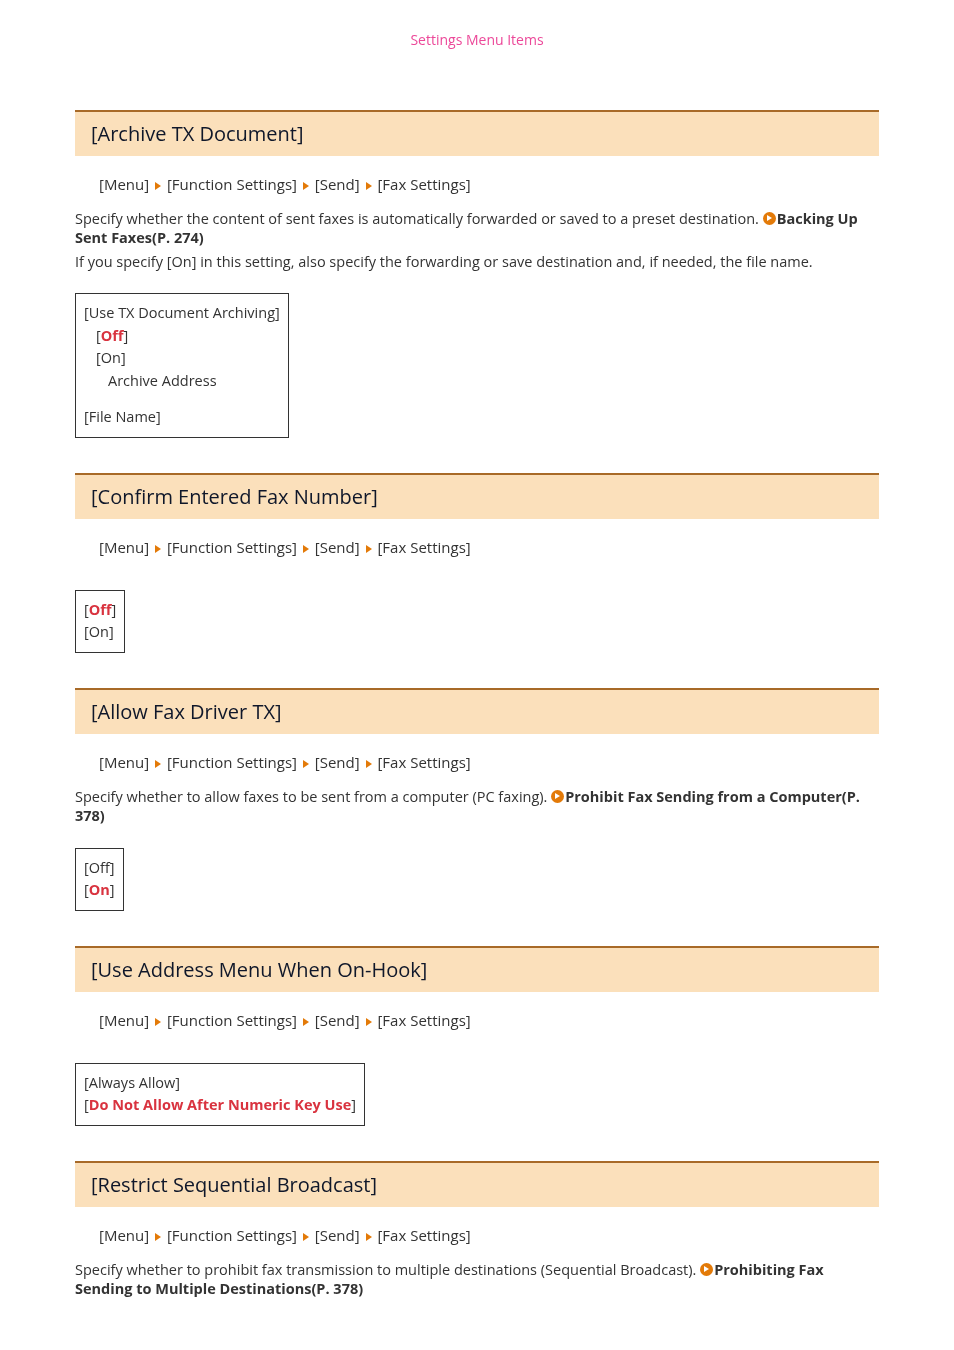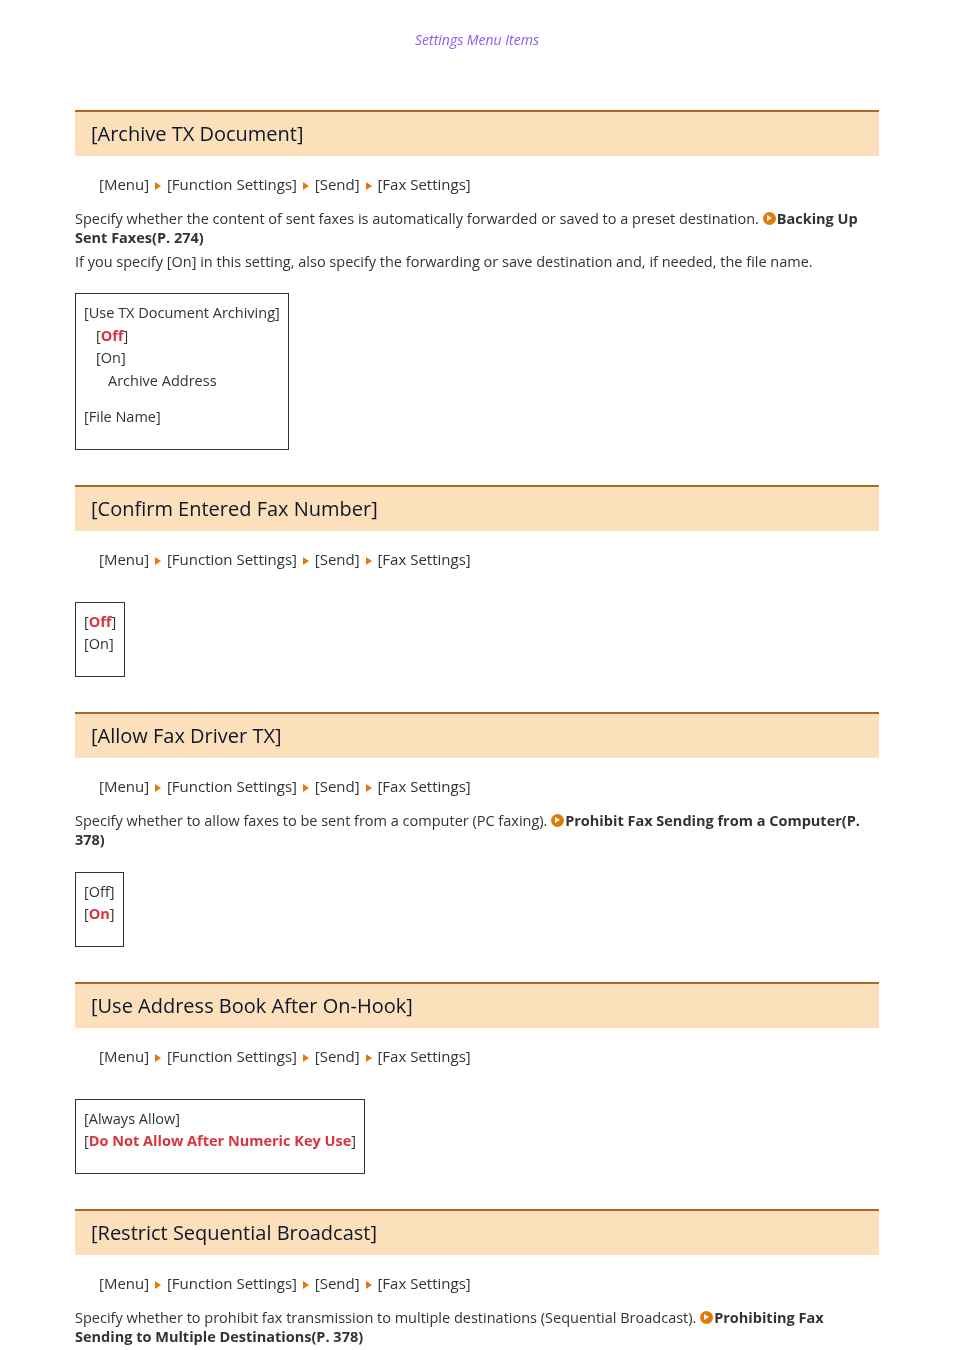--- a/index.html
+++ b/index.html
@@ -11,22 +11,21 @@
     width: 954px;
     line-height: 1.4;
   }
   .page {
     padding: 30px 75px 0 75px;
   }
   .header-title {
     text-align: center;
     font-size: 14px;
     margin-bottom: 60px;
-    color: #8b5cf6;
-    font-style: italic;
+    color: #ec4899;
   }
   .section {
     margin-bottom: 35px;
   }
   .sec-head {
     background: #fbe0bb;
     border-top: 2px solid #a86a28;
     color: #0f172a;
     font-size: 20px;
     padding: 8px 16px 8px 16px;
@@ -67,21 +66,21 @@
     left: 4px; top: 3px;
     width: 0; height: 0;
     border-top: 3.5px solid transparent;
     border-bottom: 3.5px solid transparent;
     border-left: 5px solid #fff;
   }
   .bold { font-weight: 700; }
   .options-box {
     display: inline-block;
     border: 1px solid #333;
-    padding: 8px 8px 20px 8px;
+    padding: 8px 8px 8px 8px;
     margin-top: 18px;
     font-size: 14.5px;
     line-height: 1.55;
   }
   .red { color: #d9333f; font-weight: 700; margin-top: 7px; }
   .indent1 { padding-left: 12px; }
   .indent2 { padding-left: 24px; }
   .gap { height: 14px; }
 </style>
 </head>
@@ -156,21 +155,21 @@
       <span>Specify whether to allow faxes to be sent from a computer (PC faxing). </span><span class="link-icon"></span><span class="bold">Prohibit Fax Sending from a Computer(P. 378)</span>
     </div>
 
     <div class="options-box">
       <div>[Off]</div>
       <div><span>[</span><span class="red">On</span><span>]</span></div>
     </div>
   </div>
 
   <div class="section">
-    <div class="sec-head">[Use Address Book After On-Hook]</div>
+    <div class="sec-head">[Use Address Menu When On-Hook]</div>
 
     <div class="breadcrumb">
       <span>[Menu]</span>
       <span class="bc-arrow"></span>
       <span>[Function Settings]</span>
       <span class="bc-arrow"></span>
       <span>[Send]</span>
       <span class="bc-arrow"></span>
       <span>[Fax Settings]</span>
     </div>

